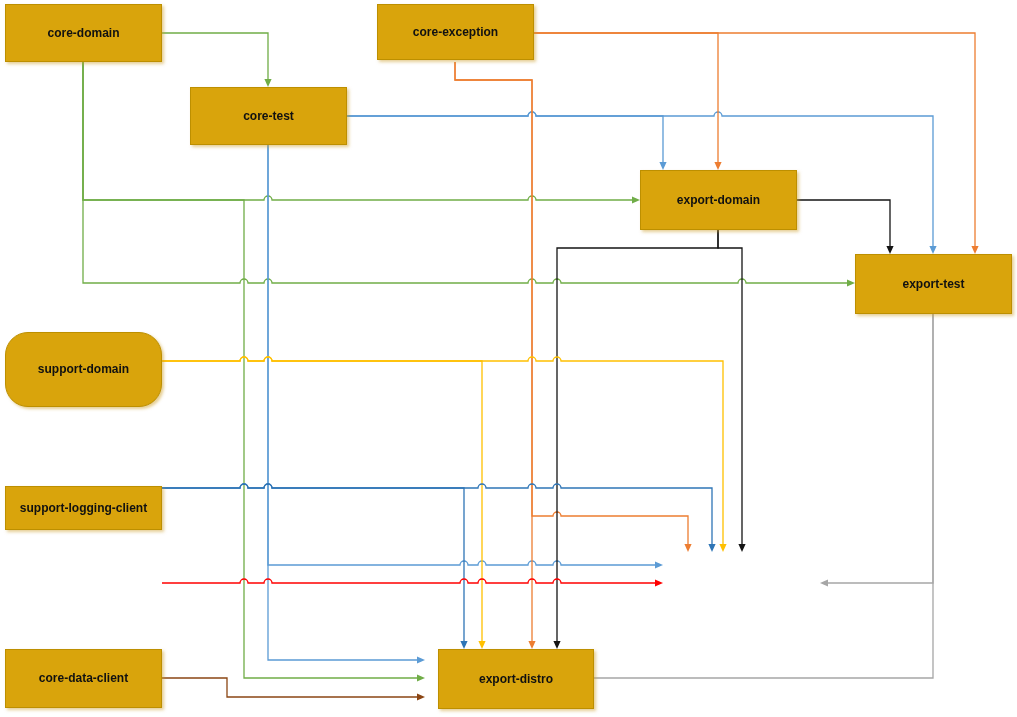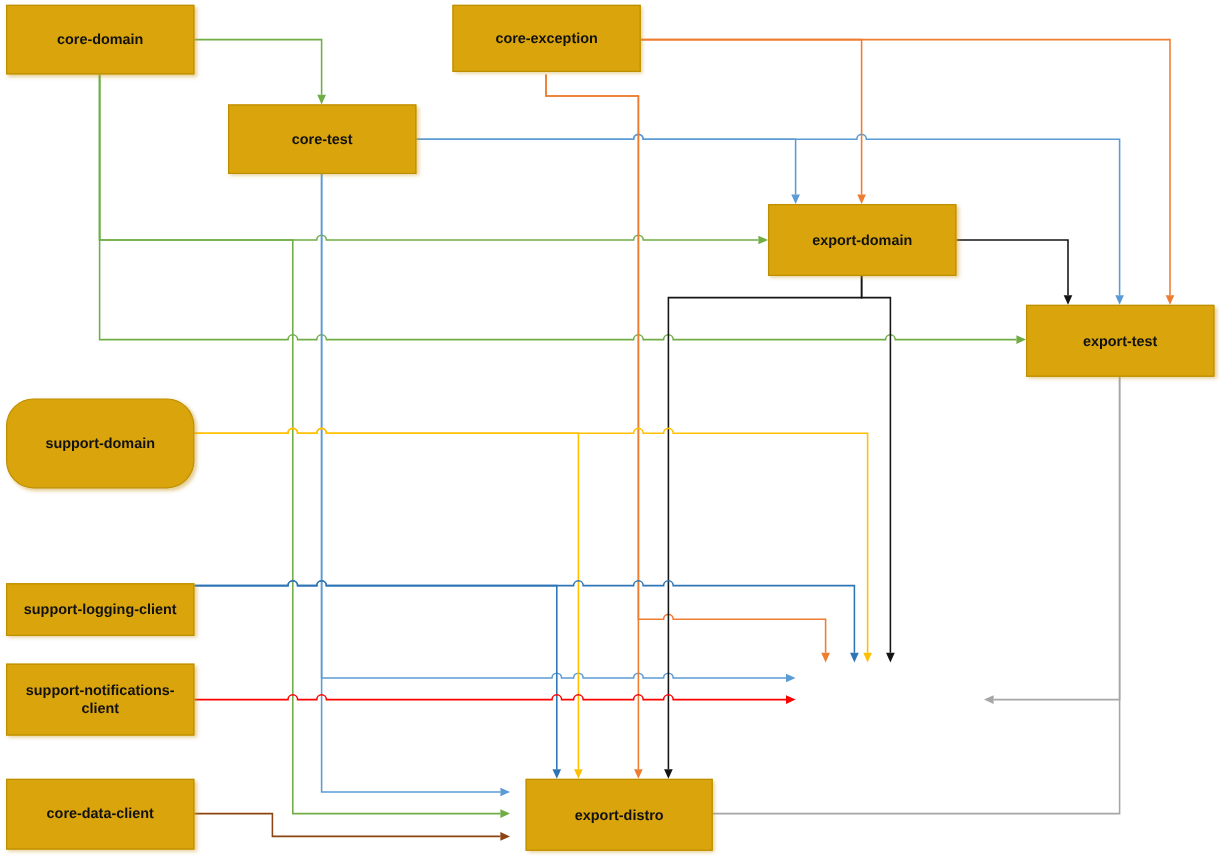--- a/index.html
+++ b/index.html
@@ -95,23 +95,20 @@
   </div>
 
   <div class="node" style="left:5px;top:332px;width:157px;height:75px;border-radius:23px;">
     <span>support-domain</span>
   </div>
 
   <div class="node" style="left:5px;top:458px;width:157px;height:44px;margin-top:28px;">
     <span>support-logging-client</span>
   </div>
 
-  <div class="node" style="left:5px;top:553px;width:157px;height:60px;">
-    <span>support-notifications-client</span>
-  </div>
 
   <div class="node" style="left:5px;top:649px;width:157px;height:59px;">
     <span>core-data-client</span>
   </div>
 
   <div class="node" style="left:438px;top:649px;width:156px;height:60px;">
     <span>export-distro</span>
   </div>
 
 

